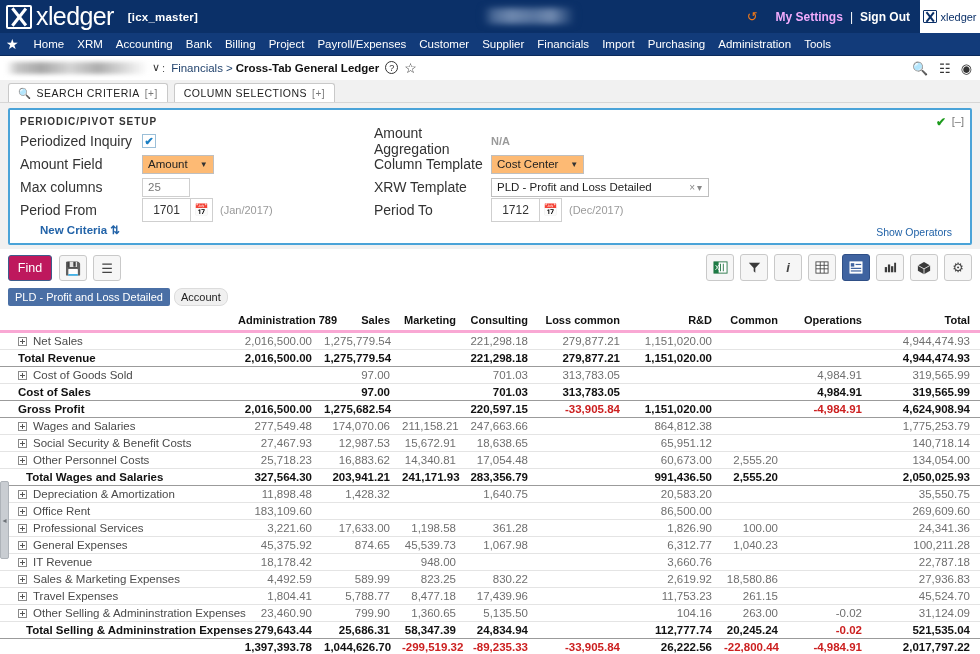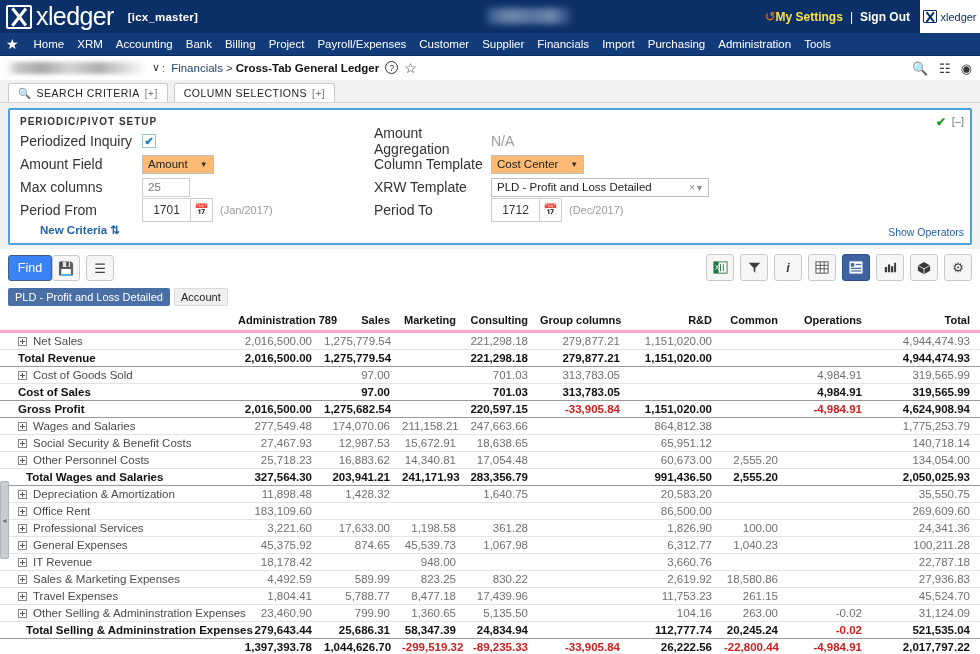--- a/index.html
+++ b/index.html
@@ -63,22 +63,22 @@
     border-radius: 2px;
   }
   .topbar-right {
     position: absolute;
     right: 0; top: 0;
     height: 33px;
     display: flex;
     align-items: center;
   }
   .mysettings {
-    color: #fde047; font-weight: bold; font-size: 12px;
-    display: flex; align-items: center; gap: 4px;
+    color: #f0abfc; font-weight: bold; font-size: 12px;
+    display: flex; align-items: center; gap: 4px; margin-left: 18px;
   }
   .refresh-ico { color: #f07818; font-size: 13px; }
   .pipe { color: #ffffff; margin: 0 7px; font-size: 12px; }
   .signout { color: #ffffff; font-weight: bold; font-size: 12px; }
   .corner-tab {
     margin-left: 10px;
     width: 60px; height: 33px;
     background: #ffffff;
     display: flex; align-items: center; justify-content: center;
     gap: 3px;
@@ -243,55 +243,56 @@
     display: inline-flex; align-items: center; justify-content: center;
     font-size: 12px; color: #333;
   }
   .cal-btn {
     border: 1px solid #cfcfcf; border-left: none; background: #fff;
     height: 24px; width: 22px;
     display: inline-flex; align-items: center; justify-content: center;
     font-size: 12px; color: #333;
   }
   .period-note { font-size: 11px; color: #9a9a9a; margin-left: 7px; }
-  .na-text { font-size: 14px; color: #9a9a9a; }
+  .na-text { font-size: 11px; color: #9a9a9a; font-weight: bold; }
   .xrw {
     border: 1px solid #bfbfbf; background: #fff;
     height: 19px; width: 218px;
     display: inline-flex; align-items: center;
     padding: 0 4px 0 5px;
     font-size: 11.5px; color: #222;
     justify-content: space-between;
   }
   .xrw .ctrl { color: #888; font-size: 10px; letter-spacing: 2px; }
   .newcrit {
     color: #2263a8; font-size: 11.5px; font-weight: bold;
     margin-top: 3px; margin-left: 20px;
   }
   .showops {
-    position: absolute; right: 6px; bottom: 5px;
+    position: absolute; right: 18px; bottom: 5px;
     color: #2263a8; font-size: 10.5px;
   }
 
   
   .action-row {
     height: 38px;
     background: #ffffff;
     display: flex; align-items: center;
     padding: 0 8px;
     position: relative;
   }
   .btn-find {
-    background: #3b82f6;
+    background: #be185d;
     border: 1px solid #3d5d8c;
     color: #ffffff;
     font-size: 12.5px;
     height: 26px; width: 44px;
     border-radius: 3px;
     display: inline-flex; align-items: center; justify-content: center;
+    margin-right: 7px;
   }
   .btn-ico {
     background: #f6f6f6;
     border: 1px solid #c9c9c9;
     border-radius: 3px;
     height: 26px; width: 28px;
     display: inline-flex; align-items: center; justify-content: center;
     margin-right: 6px;
     font-size: 13px; color: #444;
   }
@@ -321,21 +322,21 @@
     background: #4a6fa5; color: #ffffff;
     font-size: 11px; height: 18px;
     border-radius: 2px;
     display: inline-flex; align-items: center;
     padding: 0 7px;
   }
   .chip-sec {
     background: #f0f0f0; color: #222;
     border: 1px solid #dcdcdc;
     font-size: 11px; height: 18px;
-    border-radius: 1px;
+    border-radius: 8px;
     display: inline-flex; align-items: center;
     padding: 0 6px;
   }
 
   
   .grid-wrap {
     position: relative;
     margin-top: 4px;
     height: 354px;
     overflow: hidden;
@@ -616,21 +617,21 @@
       <col style="width:84px">
         <col style="width:108px">
     </colgroup>
     <thead>
       <tr>
         <th class="lbl"></th>
         <th>Administration 789</th>
         <th>Sales</th>
         <th>Marketing</th>
         <th>Consulting</th>
-        <th>Group columns</th>
+        <th>Loss common</th>
         <th>R&amp;D</th>
         <th>Common</th>
         <th>Operations</th>
         <th>Total</th>
       </tr>
     </thead>
     <tbody>
         <tr>
           <td class="lbl"><span class="exp"></span><span>Net Sales</span></td>
           <td>2,016,500.00</td>

